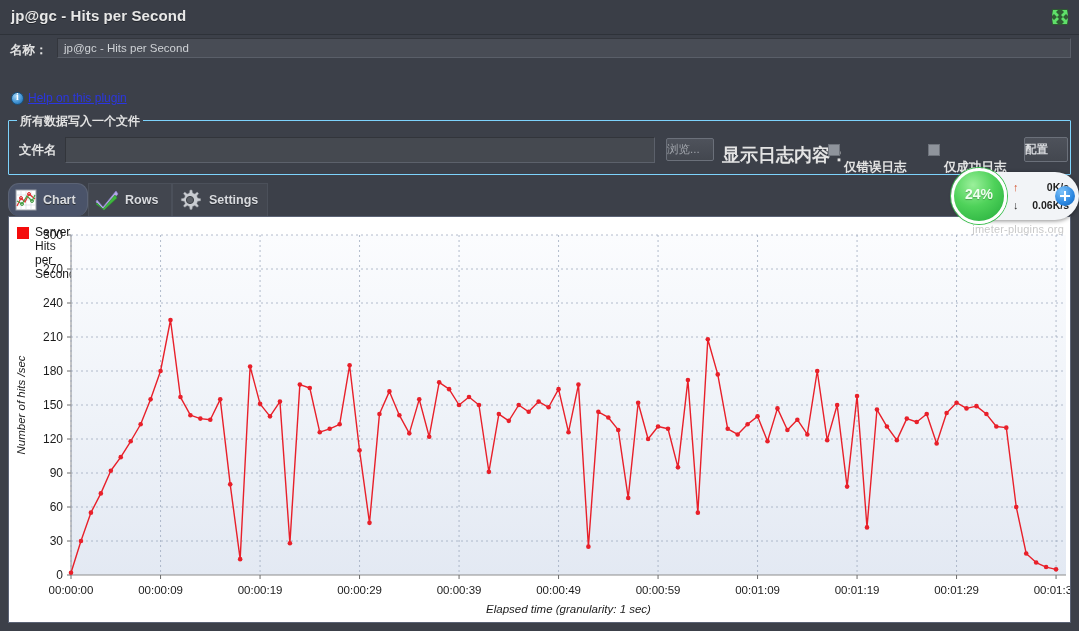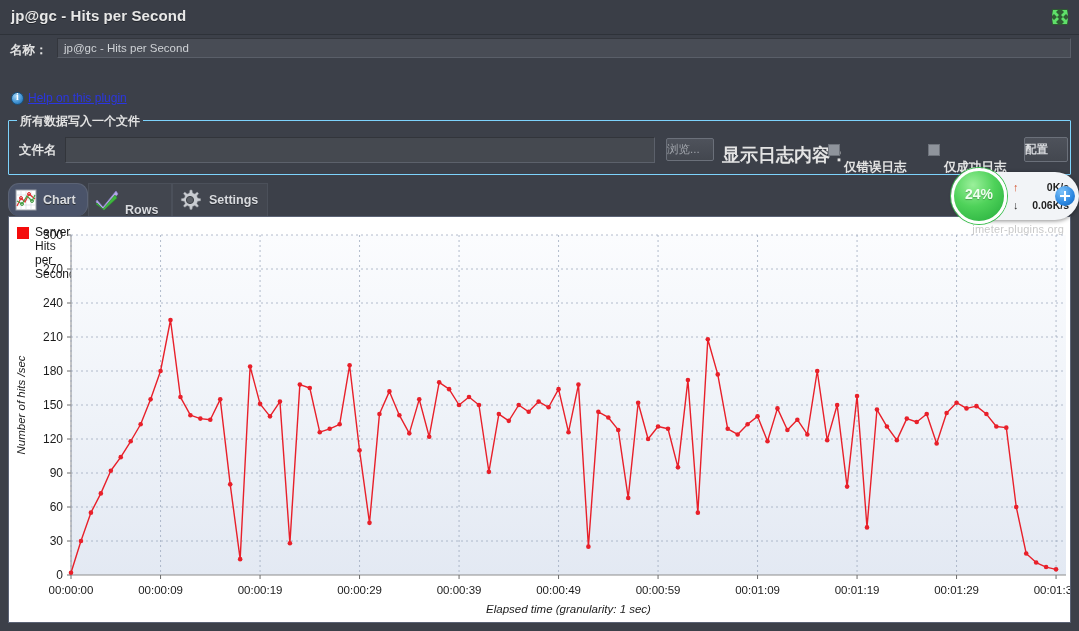--- a/index.html
+++ b/index.html
@@ -151,21 +151,21 @@
     position: absolute; top: 9px;
     font-size: 12.5px; font-weight: bold; color: #d9dbdf;
     text-shadow: 0 1px 0 #2b2e34;
   }
   .tab .tab-ico { position: absolute; left: 6px; top: 5px; width: 22px; height: 22px; }
 
   #tab-chart    { left: 0;   width: 80px; border-radius: 11px; }
   #tab-rows     { left: 80px; width: 84px; }
   #tab-settings { left: 164px; width: 96px; }
   #tab-chart .tab-label    { left: 34px; }
-  #tab-rows .tab-label     { left: 36px; margin-top: 10px; }
+  #tab-rows .tab-label     { left: 36px; }
   #tab-settings .tab-label { left: 36px; }
 
   
   .chartpanel {
     position: absolute; left: 8px; top: 216px;
     width: 1063px; height: 407px;
     background: #ffffff;
     border: 1px solid #5b6375;
   }
   .legend {

